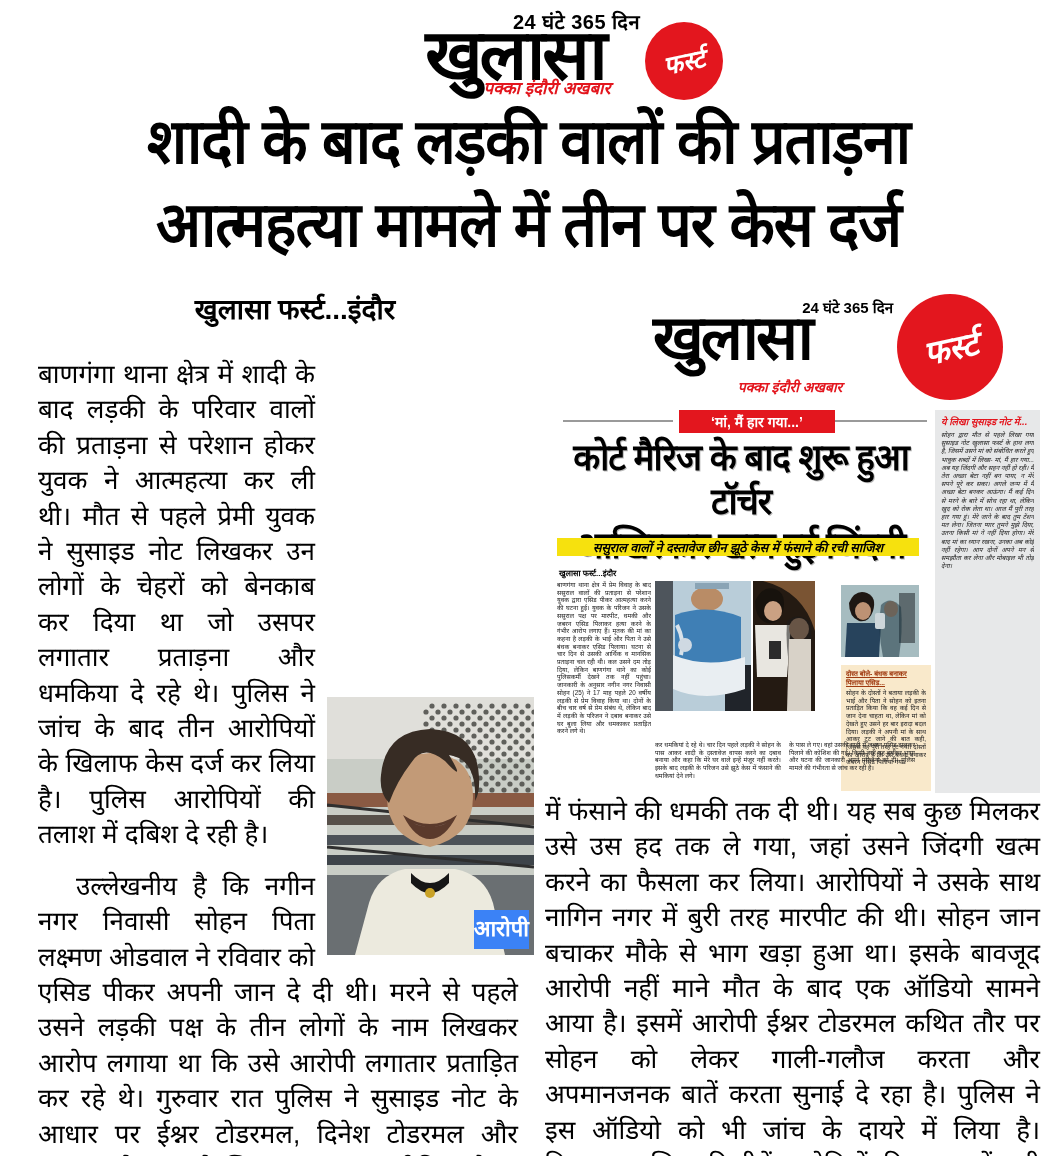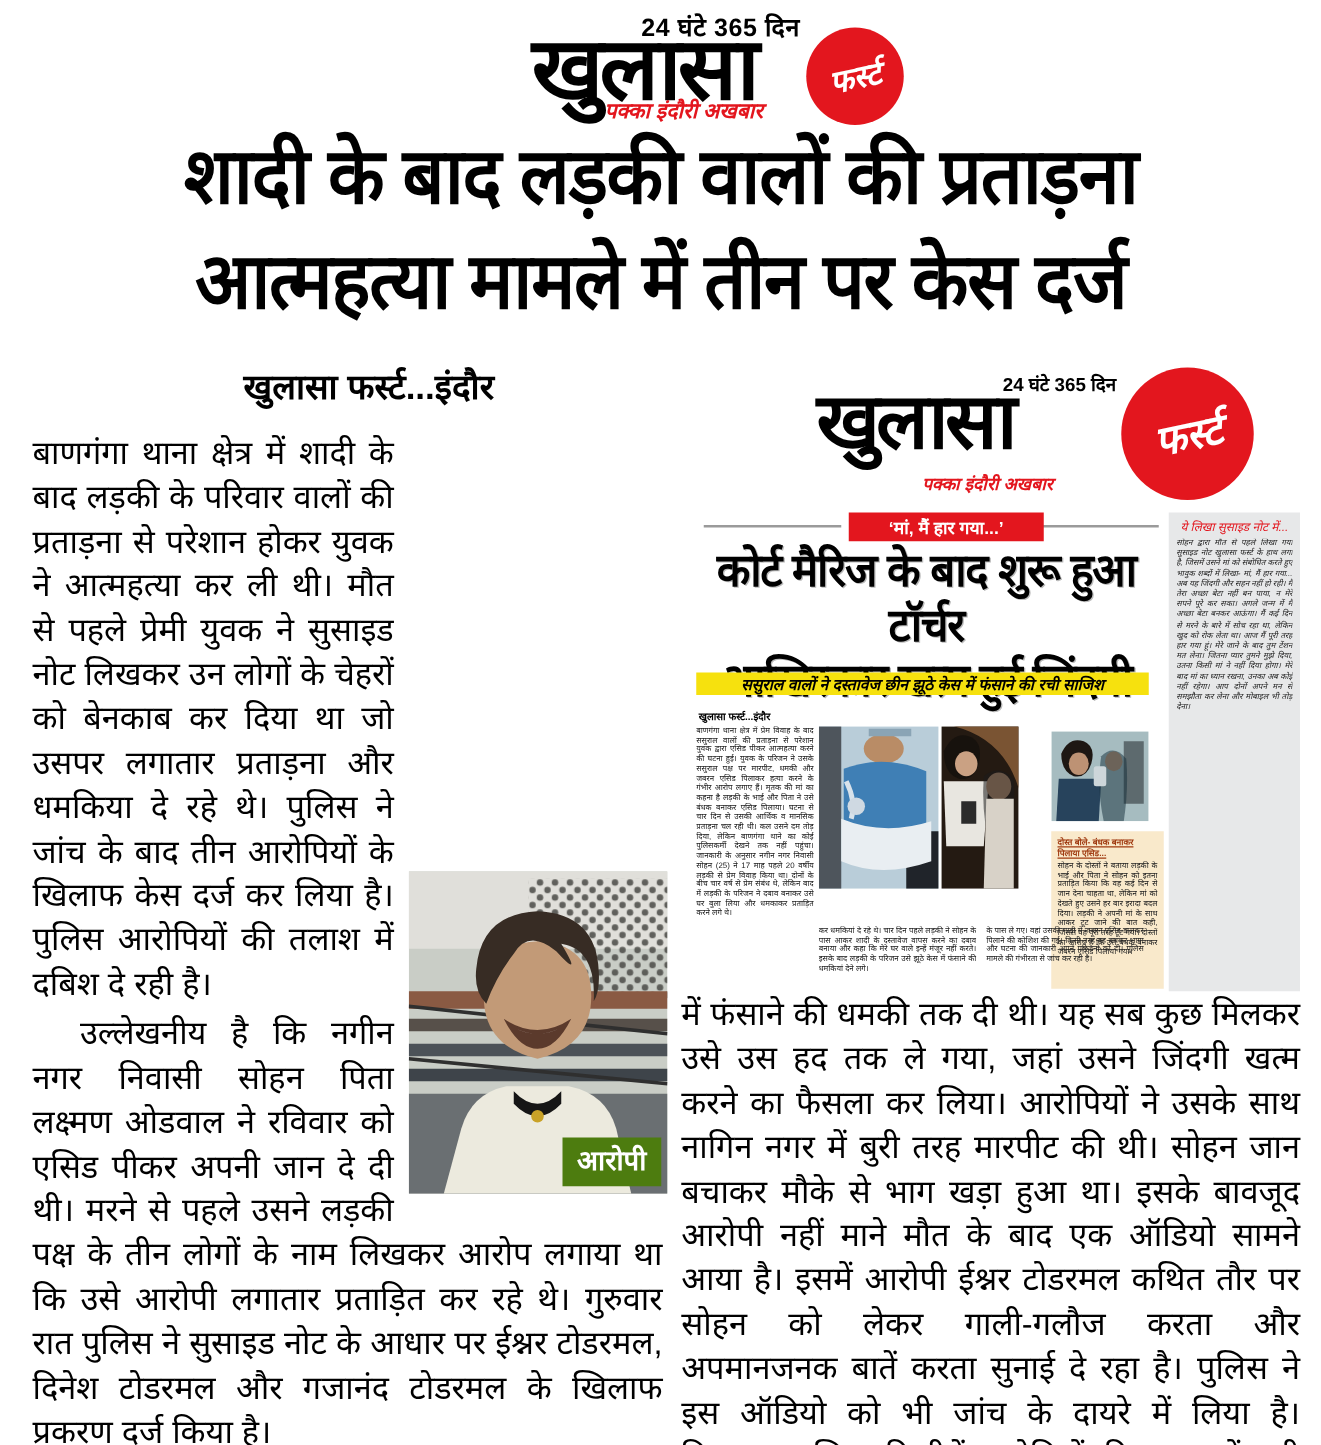--- a/index.html
+++ b/index.html
@@ -16,26 +16,26 @@
   .m-tagline-bottom{left:452px;top:76px;width:190px;text-align:center;color:#e3161e;font-size:17px;font-weight:800;font-style:italic;}
 
   
   .headline{left:18px;top:100px;width:1021px;text-align:center;font-size:59px;font-weight:800;
             line-height:79px;letter-spacing:-1px;transform:scaleY(1.06);transform-origin:top center;}
 
   .dateline{left:130px;top:289px;width:330px;text-align:center;font-size:28px;font-weight:800;}
 
   
   .leftcol{left:22px;top:341px;width:512px;font-size:26px;line-height:35.4px;text-align:justify;}
-  .leftcol p{margin:4px;}
+  .leftcol p{margin:16px;}
   .leftcol p.indent{text-indent:38px;}
   .photo-float{float:right;width:207px;height:258px;margin:356px 0 8px 12px;position:relative;}
   .photo-float svg{display:block;}
-  .photo-caption{position:absolute;right:5px;bottom:6px;background:#4d7c0f;color:#fff;
-                 font-size:22px;font-weight:700;padding:1px 12px 3px;}
+  .photo-caption{position:absolute;right:5px;bottom:6px;background:#3b82f6;color:#fff;
+                 font-size:22px;font-weight:700;padding:1px 0 3px;}
 
   
   .clip{left:545px;top:293px;width:495px;height:500px;background:#fff;}
   .clip .abs{position:absolute;}
   .c-tagline-top{left:196px;top:4px;width:152px;text-align:right;font-size:15px;font-weight:800;}
   .c-logo{left:22px;top:12px;width:330px;text-align:center;font-size:62px;font-weight:900;letter-spacing:-3px;line-height:66px;}
   .c-badge{left:352px;top:1px;width:106px;height:106px;border-radius:50%;background:#e3161e;
            display:flex;align-items:center;justify-content:center;}
   .c-badge span{color:#fff;font-size:33px;font-weight:800;font-style:italic;transform:rotate(-12deg);}
   .c-tagline-bottom{left:150px;top:84px;width:190px;text-align:center;color:#e3161e;font-size:14px;font-weight:800;font-style:italic;}
@@ -50,21 +50,21 @@
   .micro{font-size:6.3px;line-height:7.7px;text-align:justify;color:#222;overflow:hidden;}
   .c-col1{left:12px;top:288px;width:94px;height:210px;}
   .c-ph{overflow:hidden;}
   .c-subhead{left:110px;top:424px;width:262px;font-size:14.5px;font-weight:800;text-align:center;letter-spacing:-.4px;}
   .c-colA{left:110px;top:448px;width:126px;height:50px;}
   .c-colB{left:244px;top:448px;width:126px;height:50px;}
   .c-box{left:296px;top:372px;width:90px;height:126px;background:#f9e9cb;padding:4px 5px;box-sizing:border-box;}
   .c-box-title{font-size:6.8px;font-weight:800;color:#a03a10;text-decoration:underline;margin-bottom:2px;}
   .c-box .micro{height:96px;}
   .c-sidebar{left:390px;top:117px;width:105px;height:383px;background:#e7e8e9;padding:5px 6px;box-sizing:border-box;}
-  .c-sidebar-title{color:#e3161e;font-size:9.5px;font-weight:400;font-style:italic;text-align:center;margin-bottom:3px;}
+  .c-sidebar-title{color:#e3161e;font-size:9.5px;font-weight:700;font-style:italic;text-align:left;margin-bottom:3px;}
   .c-sidebar .micro{font-style:italic;height:350px;line-height:8.2px;font-size:6.4px;}
 
   
   .rightcol{left:545px;top:794px;width:495px;font-size:26px;line-height:35.4px;text-align:justify;}
 </style>
 </head>
 <body>
 
 <div class="abs m-tagline-top">24 घंटे 365 दिन</div>
 <div class="abs m-logo">खुलासा</div>

